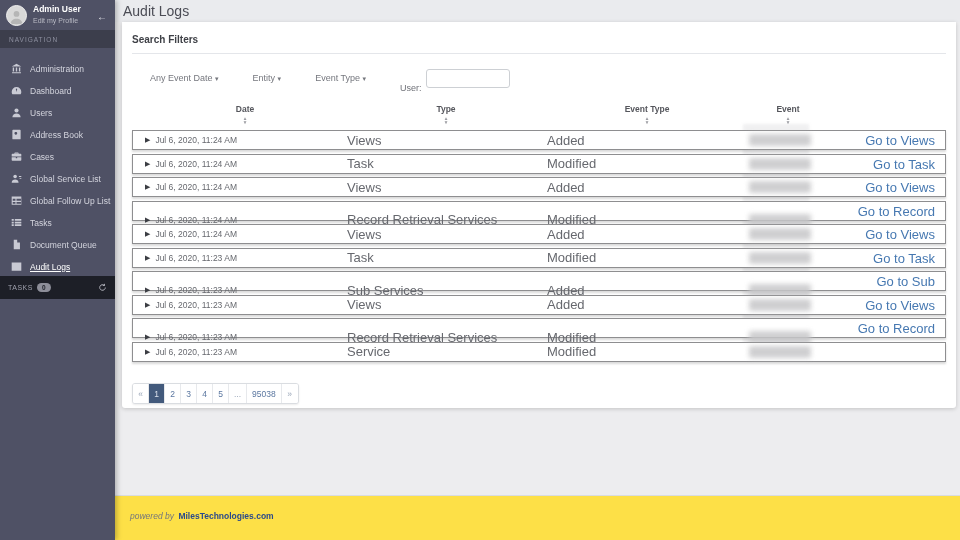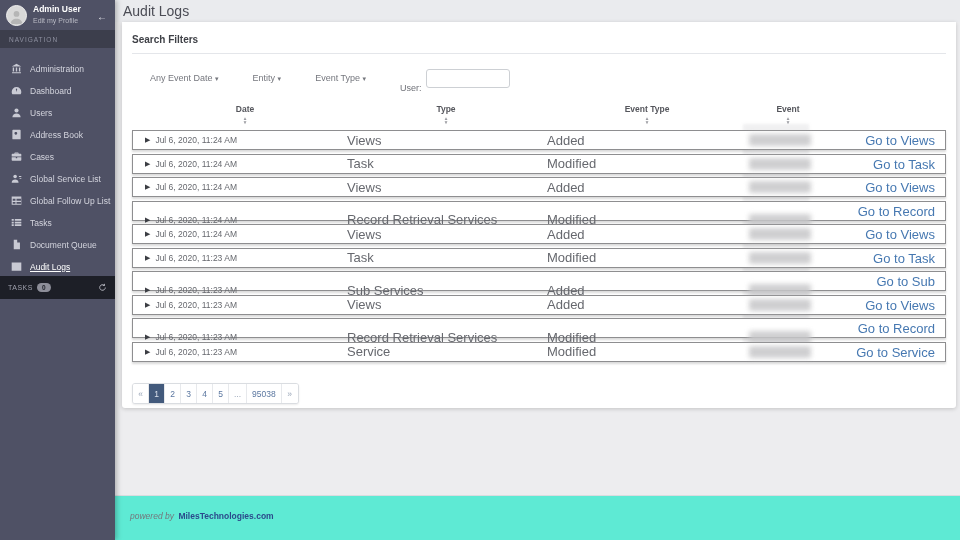--- a/index.html
+++ b/index.html
@@ -58,21 +58,21 @@
   .blur-strip { position:absolute; left:611px; top:-6px; width:66px; height:100%; background:rgba(205,206,210,.30); filter:blur(1.5px); pointer-events:none; }
 
   
   .pagination { display:inline-flex; margin-top:18px; margin-left:0; border:1px solid #dadde1; border-radius:3px; overflow:hidden; background:#fff; box-shadow:0 1px 2px rgba(0,0,0,.08); }
   .page-btn { min-width:16px; padding:0 5px; height:19px; display:flex; align-items:center; justify-content:center; font-size:8.5px; color:#5b77a0; border-right:1px solid #e7e9ec; cursor:pointer; background:#fff; }
   .page-btn:last-child { border-right:none; }
   .page-btn.active { background:#435a7c; color:#d9e0ea; filter:blur(.6px); }
   .page-btn.muted { color:#9aa6b8; }
 
   
-  .footer { position:absolute; left:115px; top:495px; width:845px; height:45px; background:#5eead4; border-top:1px solid #d9dcdf; padding:9px 0 0 15px; }
+  .footer { position:absolute; left:115px; top:495px; width:845px; height:45px; background:#fde047; border-top:1px solid #d9dcdf; padding:9px 0 0 15px; }
   .footer .pb { font-style:italic; color:#74767c; font-size:8.5px; }
   .footer a { color:#2b4a8b; font-weight:bold; font-size:8.5px; text-decoration:none; }
 </style>
 </head>
 <body>
 
 <div class="sidebar">
   <div class="profile">
     <div class="avatar">
       <svg viewBox="0 0 20 20" width="17" height="17">
@@ -346,21 +346,20 @@
       <div class="trow grid-cols">
         <span class="cell-date">
             <span class="row-caret">▶</span>
             <span>Jul 6, 2020, 11:23 AM</span>
           </span>
         <span class="cell">Service</span>
         <span class="cell">Modified</span>
         <span class="cell-user">
             <span class="smudge"></span>
           </span>
-        <span class="cell-link"><a href="#">Go to Service</a></span>
       </div>
     </div>
 
     <div class="pagination">
       <span class="page-btn muted">«</span>
       <span class="page-btn active">1</span>
       <span class="page-btn">2</span>
       <span class="page-btn">3</span>
       <span class="page-btn">4</span>
       <span class="page-btn">5</span>

